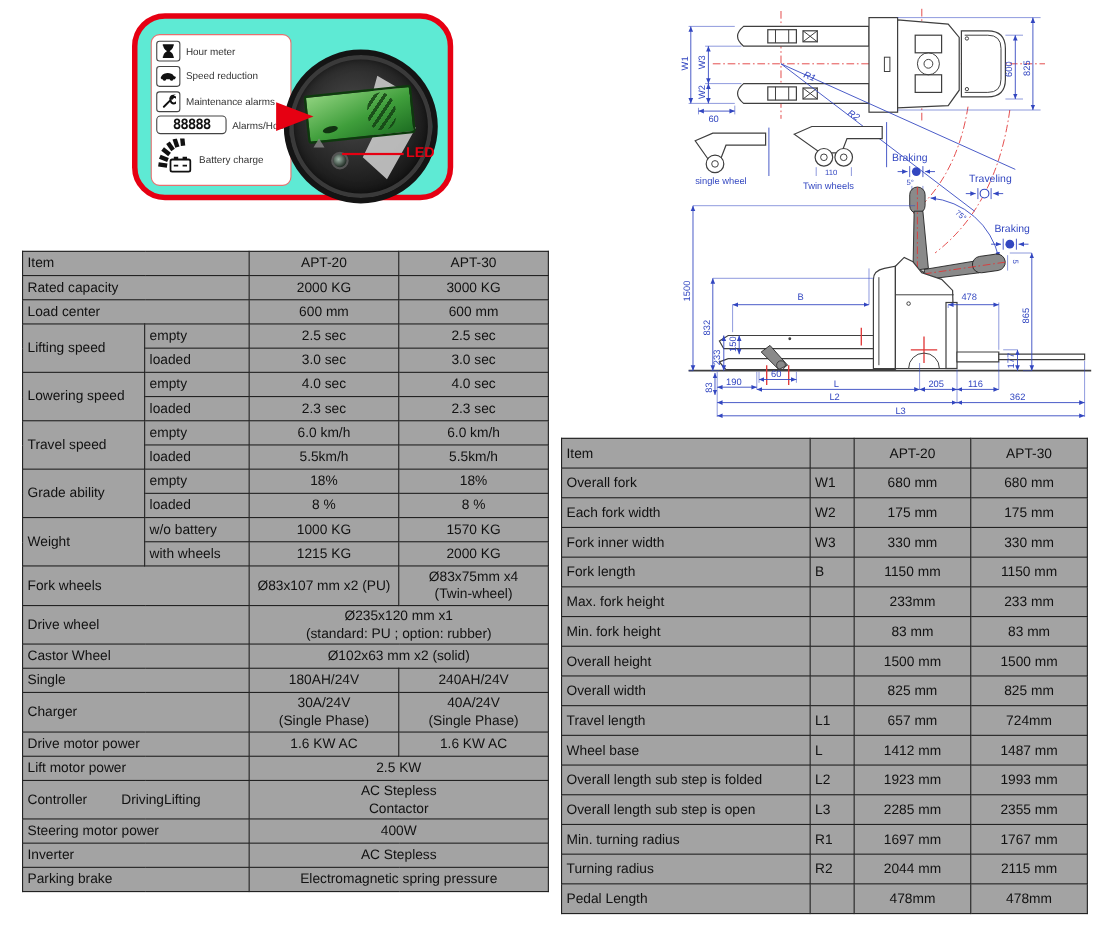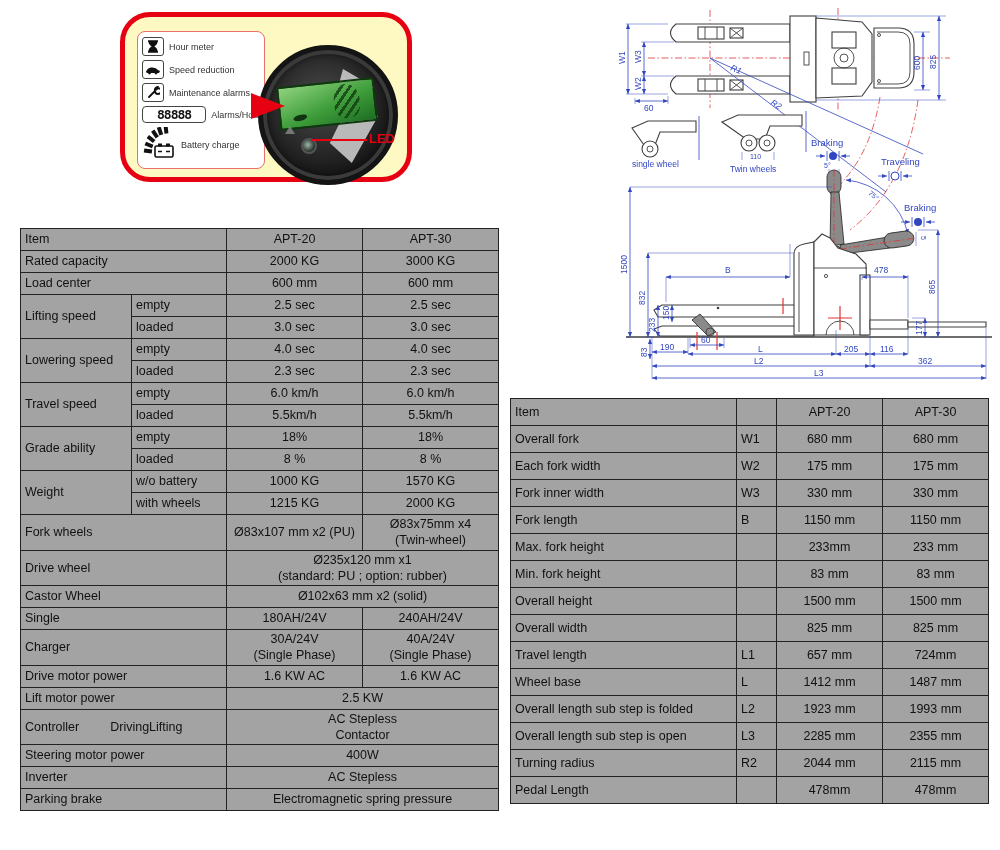--- a/index.html
+++ b/index.html
@@ -2,21 +2,21 @@
 <html><head>
 <meta charset="utf-8">
 <style>
   html,body{margin:0;padding:0}
   body{width:1000px;height:850px;background:#fff;position:relative;
        font-family:"Liberation Sans",sans-serif;color:#111;overflow:hidden}
   .abs{position:absolute}
 
   
   .gauge-panel{left:120px;top:12px;width:292px;height:170px;border:5px solid #e60012;
-               border-radius:30px;background:#fef9c3;box-sizing:border-box}
+               border-radius:30px;background:#5eead4;box-sizing:border-box}
   .legend-box{position:absolute;left:12px;top:14px;width:128px;height:138px;
               border:1.5px solid #e87070;border-radius:8px;background:#fff;
               display:flex;flex-direction:column;justify-content:space-between;
               padding:5px 4px;box-sizing:border-box}
   .leg-row{display:flex;align-items:center;gap:5px}
   .leg-ic{width:20px;height:17px;border:1.2px solid #444;border-radius:3px;
           display:flex;align-items:center;justify-content:center;flex:none;background:#fff}
   .leg-lb{font-size:9px;color:#333;white-space:nowrap}
   .digits-box{border:1.2px solid #444;border-radius:4px;padding:0 14px;
               font-family:"DejaVu Sans Mono",monospace;font-weight:bold;
@@ -560,20 +560,26 @@
         <td class="c">1923 mm</td>
         <td class="c">1993 mm</td>
       </tr>
   <tr>
         <td>Overall length sub step is open</td>
         <td>L3</td>
         <td class="c">2285 mm</td>
         <td class="c">2355 mm</td>
       </tr>
   <tr>
+        <td>Min. turning radius</td>
+        <td>R1</td>
+        <td class="c">1697 mm</td>
+        <td class="c">1767 mm</td>
+      </tr>
+  <tr>
         <td>Turning radius</td>
         <td>R2</td>
         <td class="c">2044 mm</td>
         <td class="c">2115 mm</td>
       </tr>
   <tr>
         <td>Pedal Length</td>
         <td></td>
         <td class="c">478mm</td>
         <td class="c">478mm</td>

